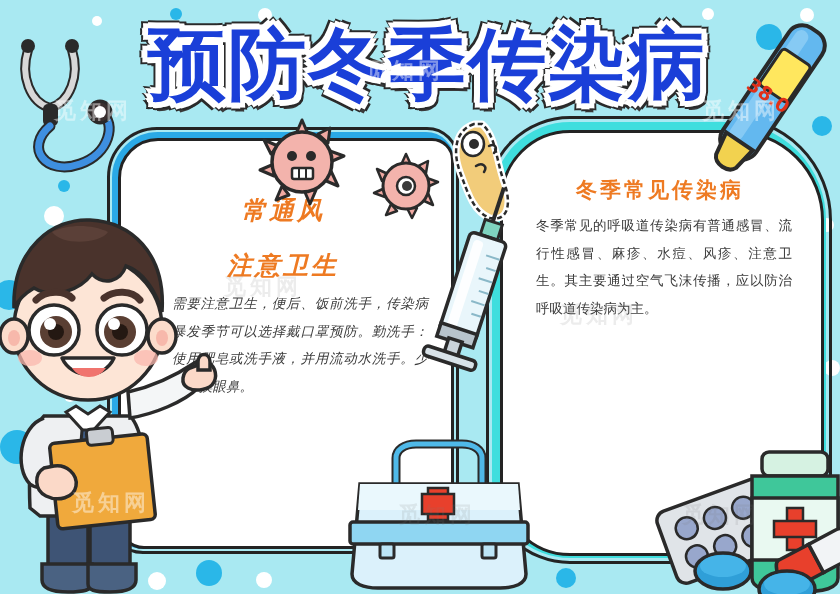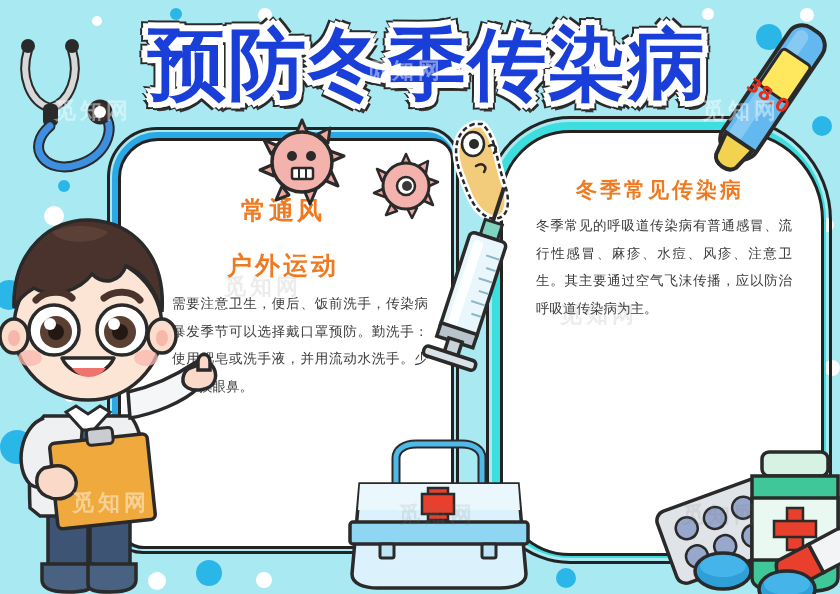--- a/index.html
+++ b/index.html
@@ -66,21 +66,21 @@
     text-align:center;color:#ee7a22;font-weight:bold;
     font-family:"DejaVu Sans","Liberation Sans",sans-serif;
     letter-spacing:3px;
   }
   .sec-p{
     color:#3a3a3a;font-size:13.5px;line-height:2.05;text-align:justify;
     font-family:"DejaVu Sans","Liberation Sans",sans-serif;
     text-align-last:left;
   }
 
-  #left-content{position:absolute;left:130px;top:150px;width:306px;z-index:22;}
+  #left-content{position:absolute;left:130px;top:150px;width:306px;z-index:22;font-style:italic;}
   #left-content .sec-h{font-size:25px;margin:44px 0 8px 0;}
   #left-content .sec-h.h2{margin-top:22px;}
   #left-content .sec-p{padding:0 8px 0 26px;}
   #left-content .sec-p.p2{padding-left:42px;}
 
   #right-content{position:absolute;left:512px;top:176px;width:296px;z-index:22;}
   #right-content .sec-h{font-size:21px;margin:0 0 8px 0;}
   #right-content .sec-h.h2{margin-top:22px;}
   #right-content .sec-p{padding:0 16px 0 24px;}
 
@@ -159,21 +159,21 @@
   <div id="panel-left-outline"></div>
   <div id="panel-left-stroke"></div>
   <div id="panel-left"></div>
 
   <div id="panel-right-outline"></div>
   <div id="panel-right-stroke"></div>
   <div id="panel-right"></div>
 
   <div id="left-content">
     <div class="sec-h">常通风</div>
-    <div class="sec-h h2">户外运动</div>
+    <div class="sec-h h2">注意卫生</div>
     <div class="sec-p p2">需要注意卫生，便后、饭前洗手，传染病暴发季节可以选择戴口罩预防。勤洗手：使用肥皂或洗手液，并用流动水洗手。少用手摸眼鼻。</div>
   </div>
 
   <div id="right-content">
     <div class="sec-h">冬季常见传染病</div>
     <div class="sec-p">冬季常见的呼吸道传染病有普通感冒、流行性感冒、麻疹、水痘、风疹、注意卫生。其主要通过空气飞沫传播，应以防治呼吸道传染病为主。</div>
   </div>
 
   <div class="deco" style="left:258px;top:118px;z-index:35;">
     <svg width="88" height="88" viewBox="0 0 88 88">

